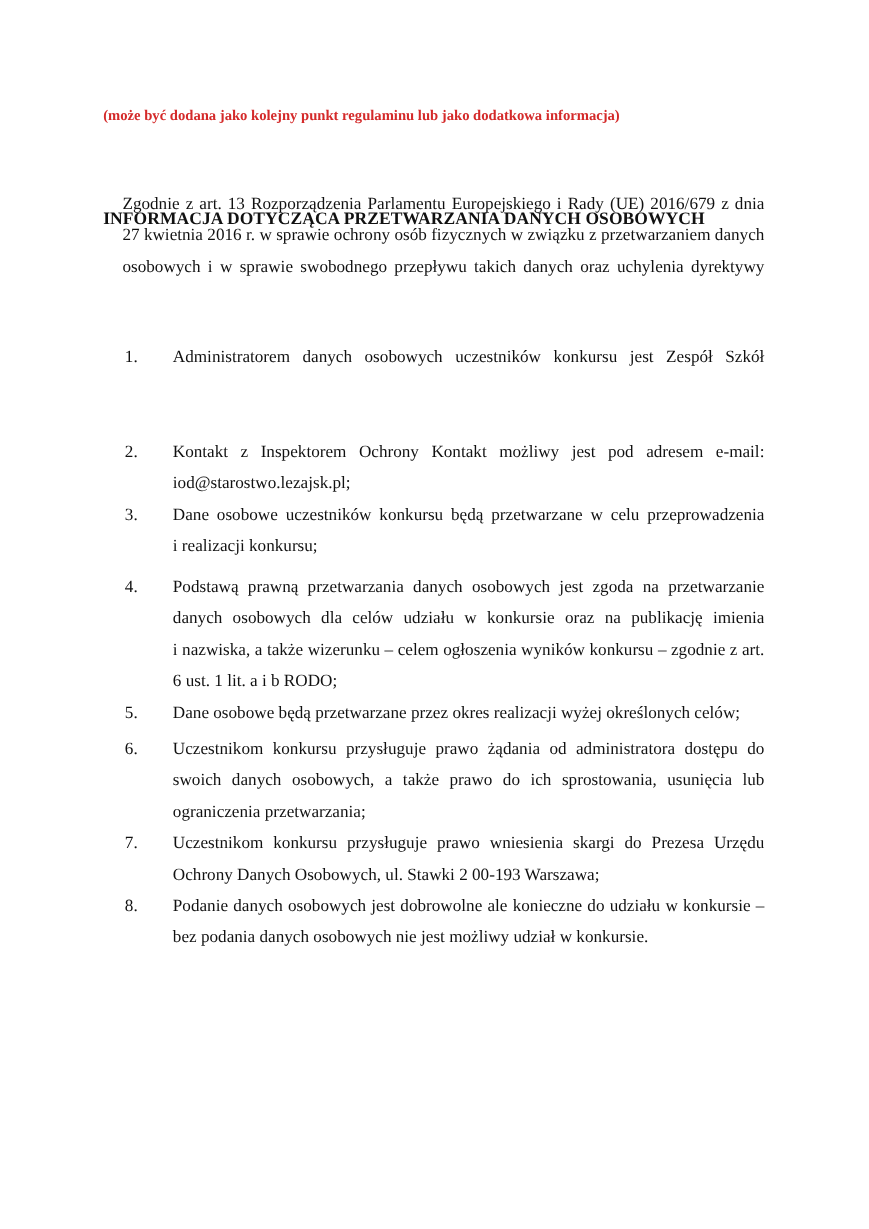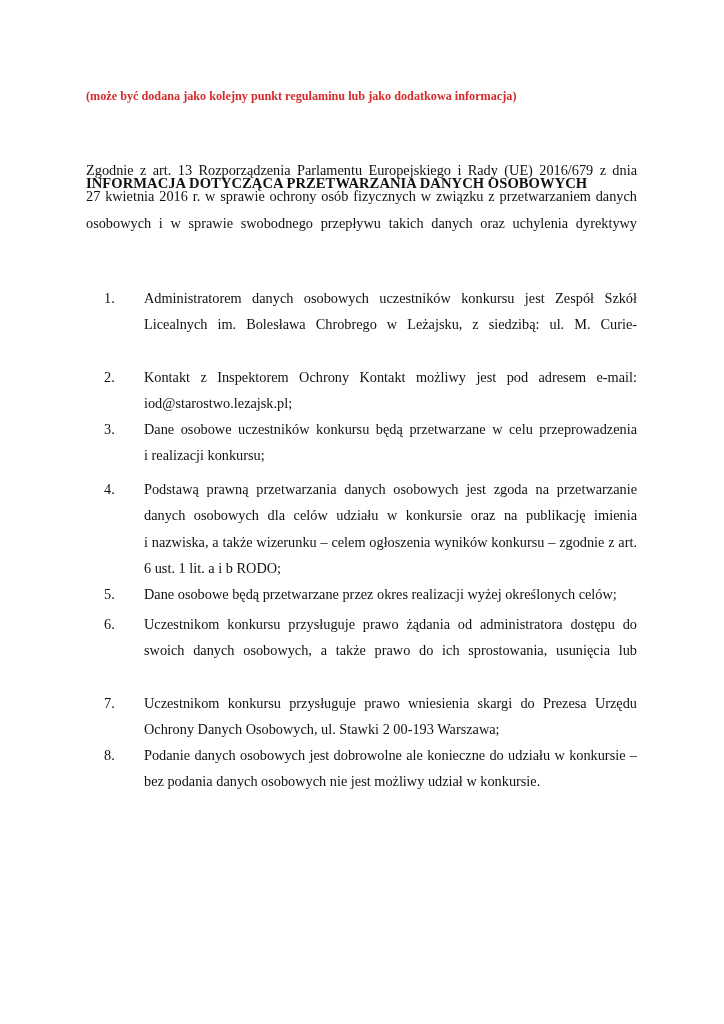--- a/index.html
+++ b/index.html
@@ -38,21 +38,21 @@
   }
   .intro {
     position: absolute;
     left: 86px; top: 157px;
     width: 551px;
     font-size: 14.3px;
     line-height: 26.3px;
     text-align: justify;
     text-align-last: left;
   }
-  .intro .ln { display: block; text-align: justify; text-align-last: justify; white-space: nowrap; }
+  .intro .ln { display: block; text-align: justify; text-align-last: justify; white-space: nowrap; margin-left: 16px; }
   .intro .ln.last { text-align-last: left; }
 
   .list { position: absolute; left: 0; top: 0; width: 724px; }
   .item {
     position: absolute;
     left: 104px;
     width: 533px;
     font-size: 14.3px;
     line-height: 26.3px;
   }
@@ -82,21 +82,20 @@
     <span class="ln">27 kwietnia 2016 r. w sprawie ochrony osób fizycznych w związku z przetwarzaniem danych</span>
     <span class="ln">osobowych i w sprawie swobodnego przepływu takich danych oraz uchylenia dyrektywy</span>
   </div>
 
   <div class="list">
 
     <div class="item" style="top:285px;">
       <span class="num">1.</span>
       <span class="body">
         <span class="ln">Administratorem danych osobowych uczestników konkursu jest Zespół Szkół</span>
-        <span class="ln">Licealnych im. Bolesława Chrobrego w Leżajsku, z siedzibą: ul. M. Curie-</span>
       </span>
     </div>
 
     <div class="item" style="top:364px;">
       <span class="num">2.</span>
       <span class="body">
         <span class="ln">Kontakt z Inspektorem Ochrony Kontakt możliwy jest pod adresem e-mail:</span>
         <span class="ln last">iod@starostwo.lezajsk.pl;</span>
       </span>
     </div>
@@ -124,20 +123,21 @@
       <span class="body">
         <span class="ln last">Dane osobowe będą przetwarzane przez okres realizacji wyżej określonych celów;</span>
       </span>
     </div>
 
     <div class="item" style="top:611px;">
       <span class="num">6.</span>
       <span class="body">
         <span class="ln">Uczestnikom konkursu przysługuje prawo żądania od administratora dostępu do</span>
         <span class="ln">swoich danych osobowych, a także prawo do ich sprostowania, usunięcia lub</span>
+        <span class="ln last">ograniczenia przetwarzania;</span>
       </span>
     </div>
 
     <div class="item" style="top:690px;">
       <span class="num">7.</span>
       <span class="body">
         <span class="ln">Uczestnikom konkursu przysługuje prawo wniesienia skargi do Prezesa Urzędu</span>
         <span class="ln last">Ochrony Danych Osobowych, ul. Stawki 2 00-193 Warszawa;</span>
       </span>
     </div>

